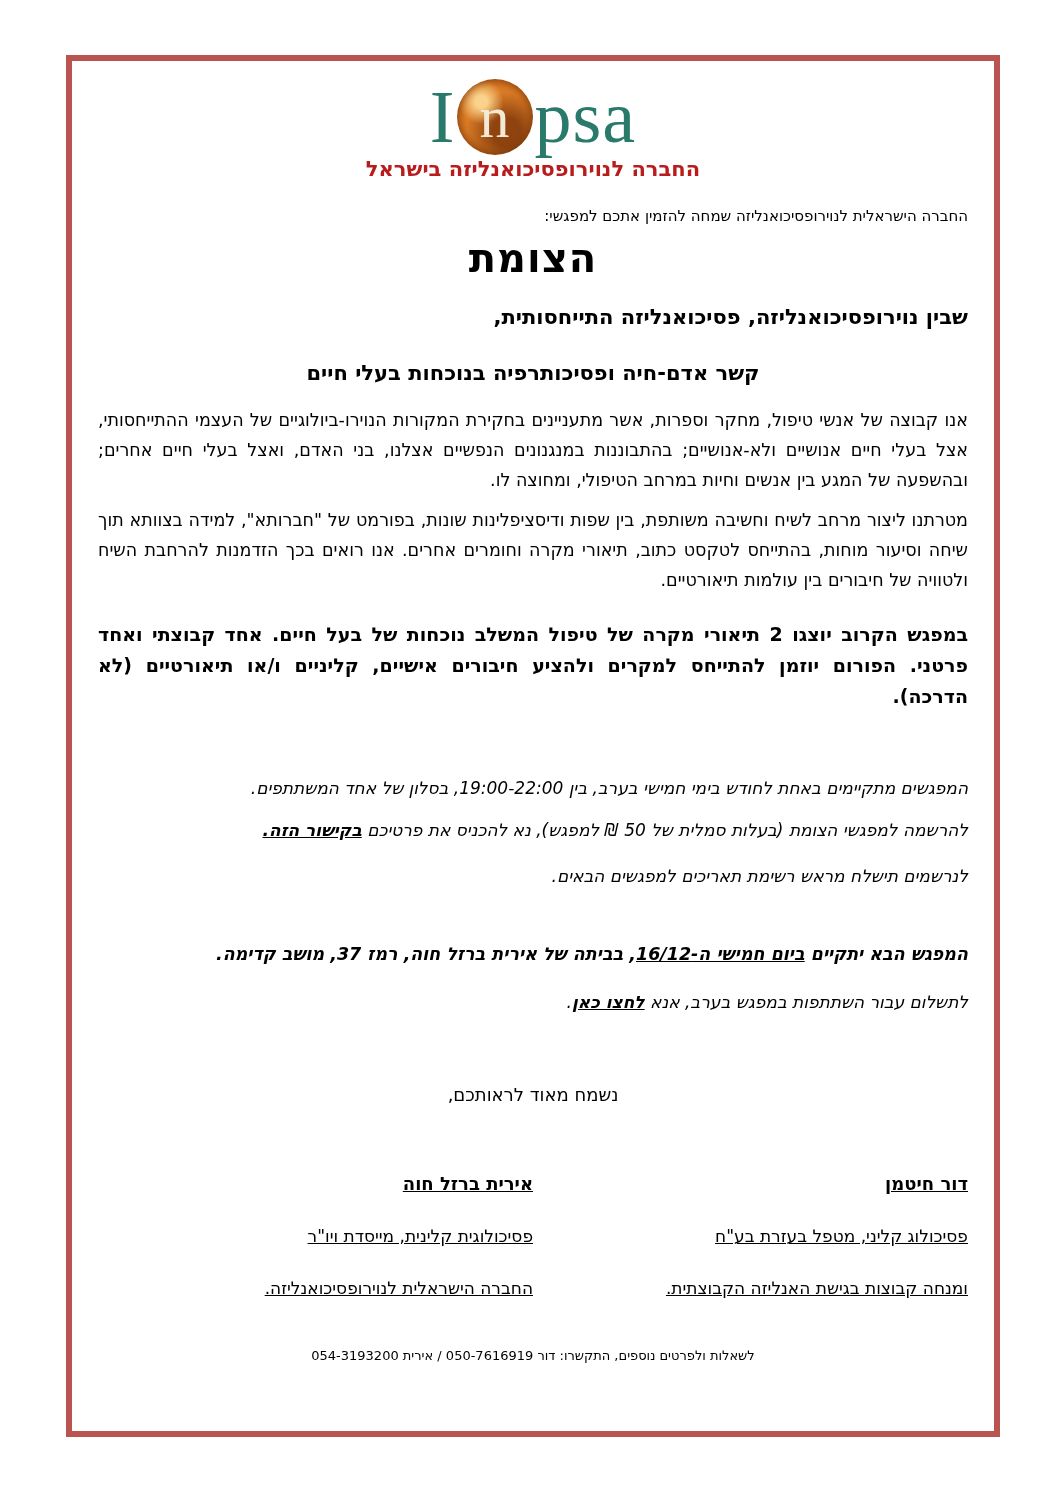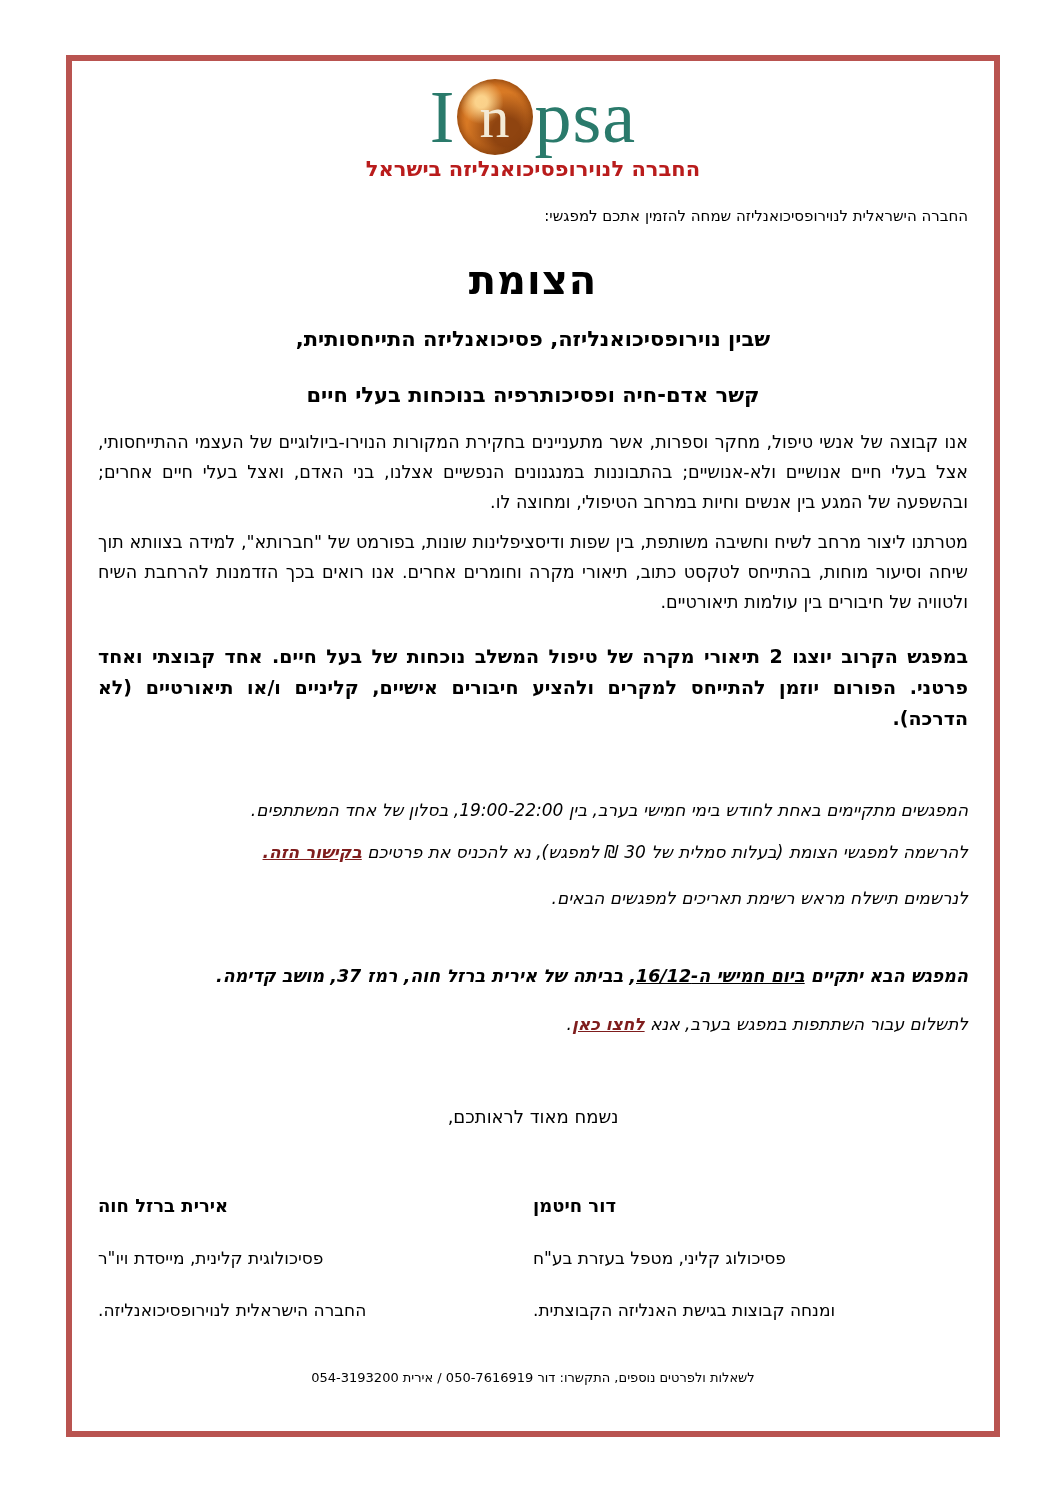--- a/index.html
+++ b/index.html
@@ -44,39 +44,39 @@
     position:relative;z-index:1;color:#f3ead6;
     font-size:60px;font-family:"Liberation Serif", serif;
   }
   .logo-psa{font-size:74px;font-weight:400;letter-spacing:1px;}
   .logo-tagline{
     margin-top:2px;color:#b91c1c;font-weight:bold;font-size:21px;
     direction:rtl;
   }
   
   .intro{margin:26px 0 0;text-align:right;font-size:15px;}
-  .title{margin:32px 0 0;text-align:center;font-size:40px;font-weight:bold;letter-spacing:1px;}
+  .title{margin:10px 0 0;text-align:center;font-size:40px;font-weight:bold;letter-spacing:1px;}
   .sub{ text-align:center;font-size:21px;font-weight:bold;}
-  .sub1{margin:24px 0 0;}
+  .sub1{margin:24px 0 0;text-align:right;}
   .sub2{margin:32px 0 0;}
   .para{margin:20px 0 0;font-size:17.5px;line-height:30px;text-align:justify;}
   .para2{margin-top:10px;}
   .para3{margin-top:24px;font-weight:bold;font-size:19px;line-height:31px;}
   .line{font-size:17px;font-style:italic;}
   .sched{margin:66px 0 0;}
   .reg{margin:22px 0 0;}
   .note{margin:26px 0 0;}
   .next{margin:58px 0 0;font-weight:bold;font-size:17.5px;}
   .pay{margin:28px 0 0;}
   .closing{margin:72px 0 0;text-align:center;font-weight:normal;font-size:18px;}
   .u{text-decoration:underline;}
-  .link{color:#7f1d1d;text-decoration:underline;font-weight:bold;cursor:pointer;}
+  .link{color:#000000;text-decoration:underline;font-weight:bold;cursor:pointer;}
   
   .sigs{margin-top:68px;display:flex;}
-  .sig{flex:1;text-align:left;}
+  .sig{flex:1;text-align:right;text-decoration:underline;}
   .sig-name{font-weight:bold;font-size:18px;}
   .sig-line{margin-top:32px;font-size:17px;}
   
   .footer{margin-top:50px;text-align:center;font-size:13px;}
 </style>
 </head>
 <body>
 
 <div class="page">
   <div class="frame">
@@ -99,21 +99,21 @@
 
     <p class="sub sub1">שבין נוירופסיכואנליזה, פסיכואנליזה התייחסותית,</p>
     <p class="sub sub2">קשר אדם-חיה ופסיכותרפיה בנוכחות בעלי חיים</p>
 
     <p class="para">אנו קבוצה של אנשי טיפול, מחקר וספרות, אשר מתעניינים בחקירת המקורות הנוירו-ביולוגיים של העצמי ההתייחסותי, אצל בעלי חיים אנושיים ולא-אנושיים; בהתבוננות במנגנונים הנפשיים אצלנו, בני האדם, ואצל בעלי חיים אחרים; ובהשפעה של המגע בין אנשים וחיות במרחב הטיפולי, ומחוצה לו.</p>
     <p class="para para2">מטרתנו ליצור מרחב לשיח וחשיבה משותפת, בין שפות ודיסציפלינות שונות, בפורמט של "חברותא", למידה בצוותא תוך שיחה וסיעור מוחות, בהתייחס לטקסט כתוב, תיאורי מקרה וחומרים אחרים. אנו רואים בכך הזדמנות להרחבת השיח ולטוויה של חיבורים בין עולמות תיאורטיים.</p>
     <p class="para para3">במפגש הקרוב יוצגו 2 תיאורי מקרה של טיפול המשלב נוכחות של בעל חיים. אחד קבוצתי ואחד פרטני. הפורום יוזמן להתייחס למקרים ולהציע חיבורים אישיים, קליניים ו/או תיאורטיים (לא הדרכה).</p>
 
     <p class="line sched">המפגשים מתקיימים באחת לחודש בימי חמישי בערב, בין 19:00-22:00, בסלון של אחד המשתתפים.</p>
 
-    <p class="line reg"><span>להרשמה למפגשי הצומת (בעלות סמלית של 30 ₪ למפגש), נא להכניס את פרטיכם </span><a class="link">בקישור הזה.</a></p>
+    <p class="line reg"><span>להרשמה למפגשי הצומת (בעלות סמלית של 50 ₪ למפגש), נא להכניס את פרטיכם </span><a class="link">בקישור הזה.</a></p>
 
     <p class="line note">לנרשמים תישלח מראש רשימת תאריכים למפגשים הבאים.</p>
 
     <p class="line next"><span>המפגש הבא יתקיים </span><span class="u">ביום חמישי ה-16/12</span><span>, בביתה של אירית ברזל חוה, רמז 37, מושב קדימה.</span></p>
 
     <p class="line pay"><span>לתשלום עבור השתתפות במפגש בערב, אנא </span><a class="link">לחצו כאן</a><span>.</span></p>
 
     <p class="closing">נשמח מאוד לראותכם,</p>
 
     <div class="sigs">

